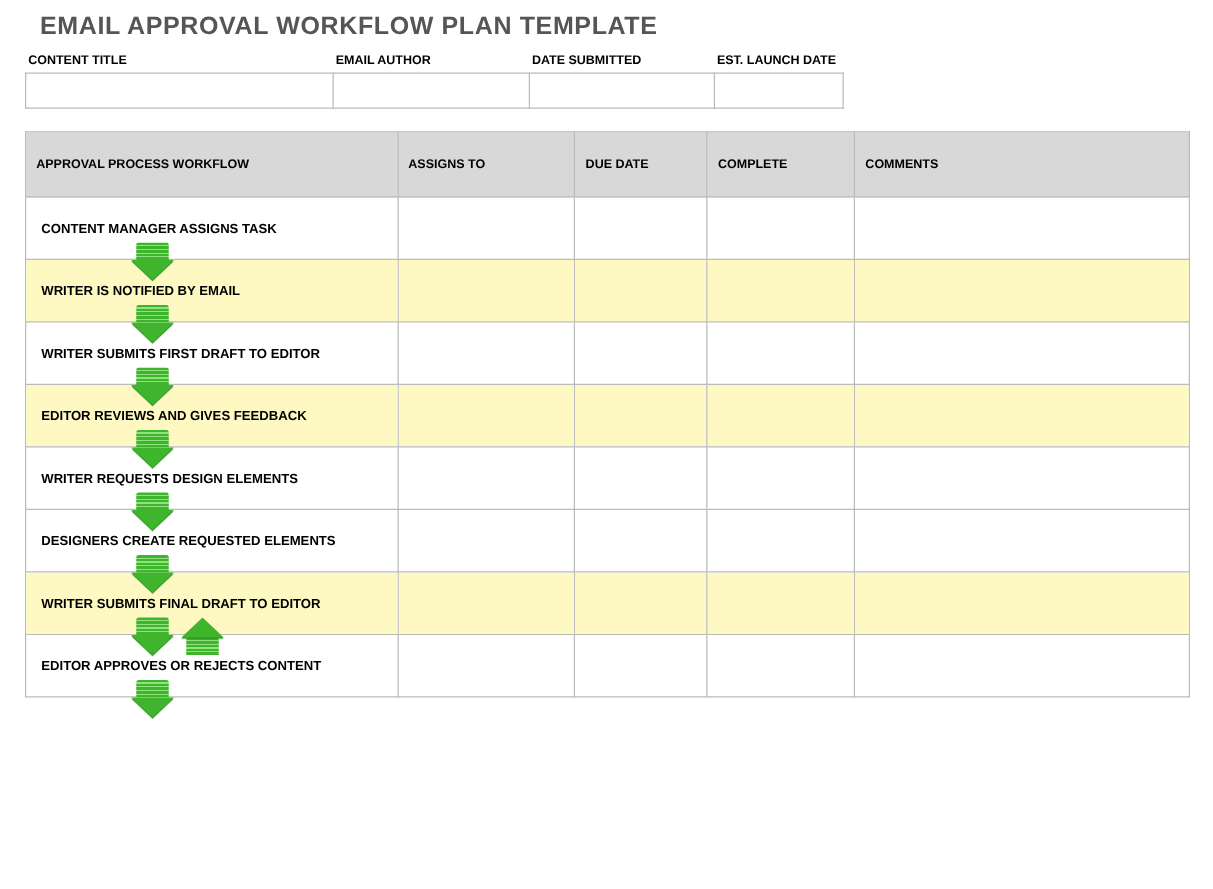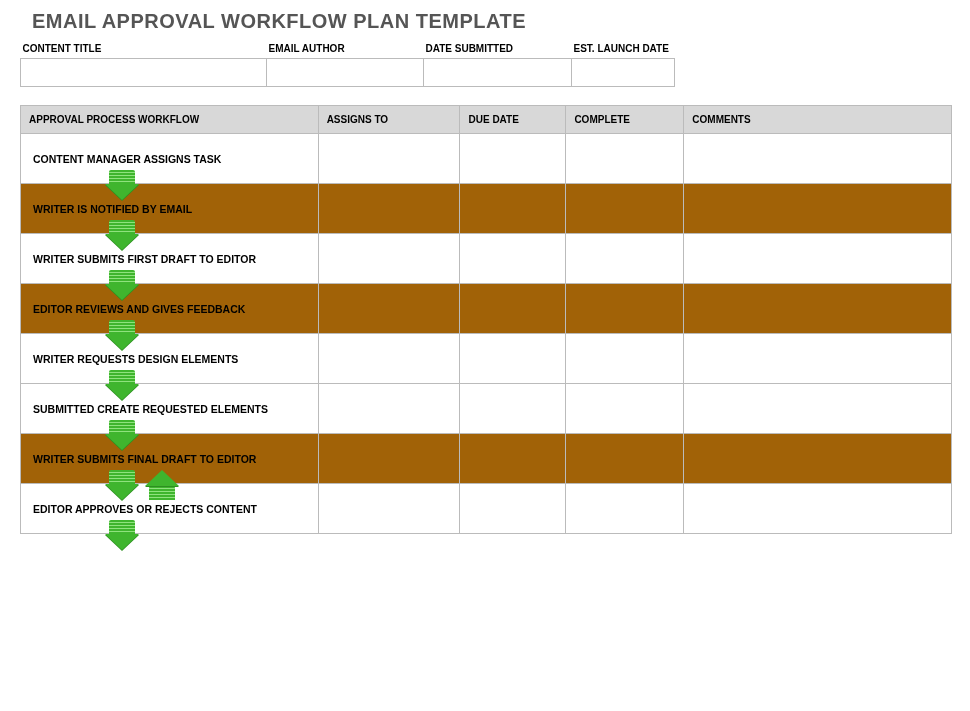--- a/index.html
+++ b/index.html
@@ -6,28 +6,28 @@
 body { font-family: Arial, Helvetica, sans-serif; background:#fff; width:970px; height:711px; overflow:hidden; position:relative; }
 .title { font-size:20px; font-weight:bold; color:#555; letter-spacing:0.5px; padding:10px 0 8px 32px; }
 .meta-table { margin-left:20px; border-collapse:collapse; }
 .meta-table th { font-size:10px; font-weight:bold; text-align:left; padding:2px 4px 4px 2px; }
 .meta-table td { border:1px solid #bbb; height:28px; font-size:11px; padding:2px 6px; }
 .meta-table td:first-child { width:246px; }
 .meta-table td:nth-child(2) { width:157px; }
 .meta-table td:nth-child(3) { width:148px; }
 .meta-table td:nth-child(4) { width:103px; }
 .workflow { margin:18px 0 0 20px; border-collapse:collapse; width:932px; border:1px solid #999; }
-.workflow th { background:#d8d8d8; font-size:10px; font-weight:bold; text-align:left; padding:8px 8px; border:1px solid #bbb; }
+.workflow th { background:#d8d8d8; font-size:10px; font-weight:bold; text-align:left; padding:20px 8px; border:1px solid #bbb; }
 .workflow td { border:1px solid #bbb; height:50px; font-size:10.5px; font-weight:bold; padding:0 10px; vertical-align:middle; position:relative; }
 .workflow .col-step { width:298px; }
 .workflow .col-asg { width:142px; }
 .workflow .col-due { width:106px; }
 .workflow .col-comp { width:118px; }
 .workflow .col-comm { width:268px; }
-.workflow tr.alt td { background:#a16207; }
+.workflow tr.alt td { background:#fef9c3; }
 .step-cell { position:relative; height:100%; }
 .step-label { position:absolute; top:50%; transform:translateY(-50%); left:2px; }
 
 .arrow { position:absolute; left:78px; top:36px; width:26px; z-index:10; }
 .arrow-tail { width:26px; height:14px; background:repeating-linear-gradient(to bottom,#3fb52e 0,#3fb52e 2px,#8fe27e 2px,#8fe27e 3px); border-radius:2px 2px 0 0; }
 .arrow-head { width:0; height:0; border-left:17px solid transparent; border-right:17px solid transparent; border-top:16px solid #3fb52e; margin-left:-4px; filter:drop-shadow(0 1px 0 #2d8f21); }
 .arrow-up .arrow-head { border-top:none; border-bottom:16px solid #3fb52e; }
 .arrow-up { display:flex; flex-direction:column-reverse; }
 </style>
 </head>
@@ -134,21 +134,21 @@
           </div>
         </td>
         <td class="col-asg"></td>
         <td class="col-due"></td>
         <td class="col-comp"></td>
         <td class="col-comm"></td>
       </tr>
       <tr>
         <td class="col-step">
           <div class="step-cell">
-            <div class="step-label">SUBMITTED CREATE REQUESTED ELEMENTS</div>
+            <div class="step-label">DESIGNERS CREATE REQUESTED ELEMENTS</div>
             <div class="arrow" style="left: 78px;">
               <div class="arrow-tail"></div>
               <div class="arrow-head"></div>
             </div>
           </div>
         </td>
         <td class="col-asg"></td>
         <td class="col-due"></td>
         <td class="col-comp"></td>
         <td class="col-comm"></td>

